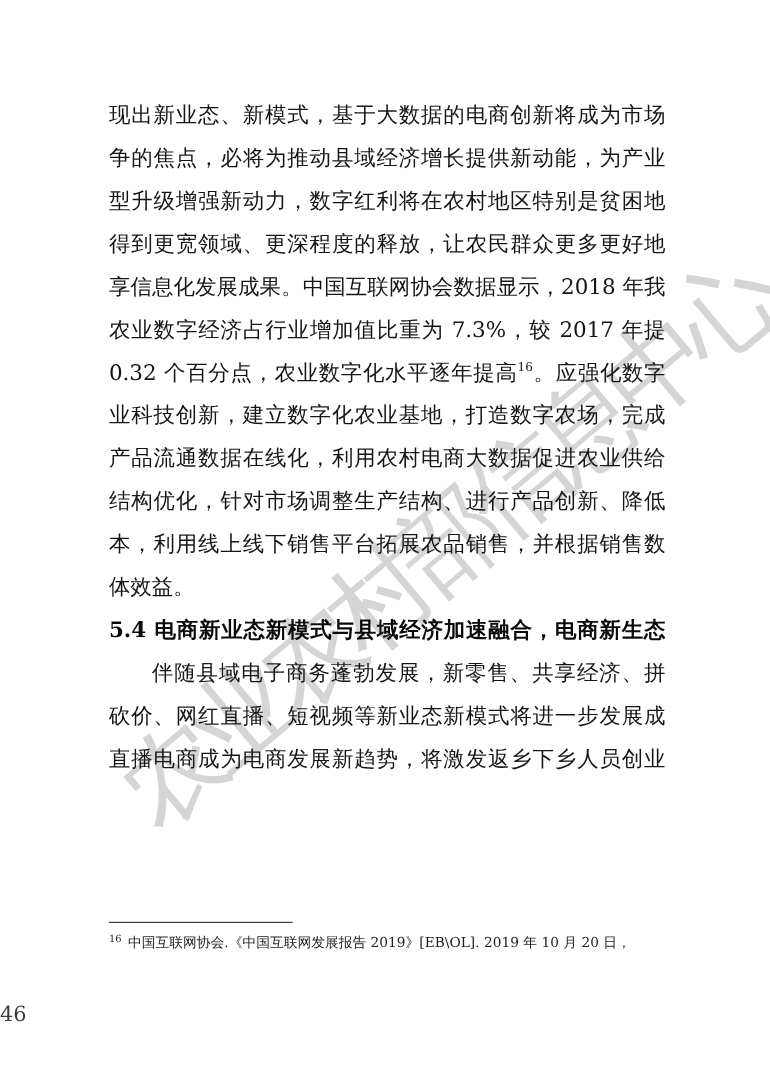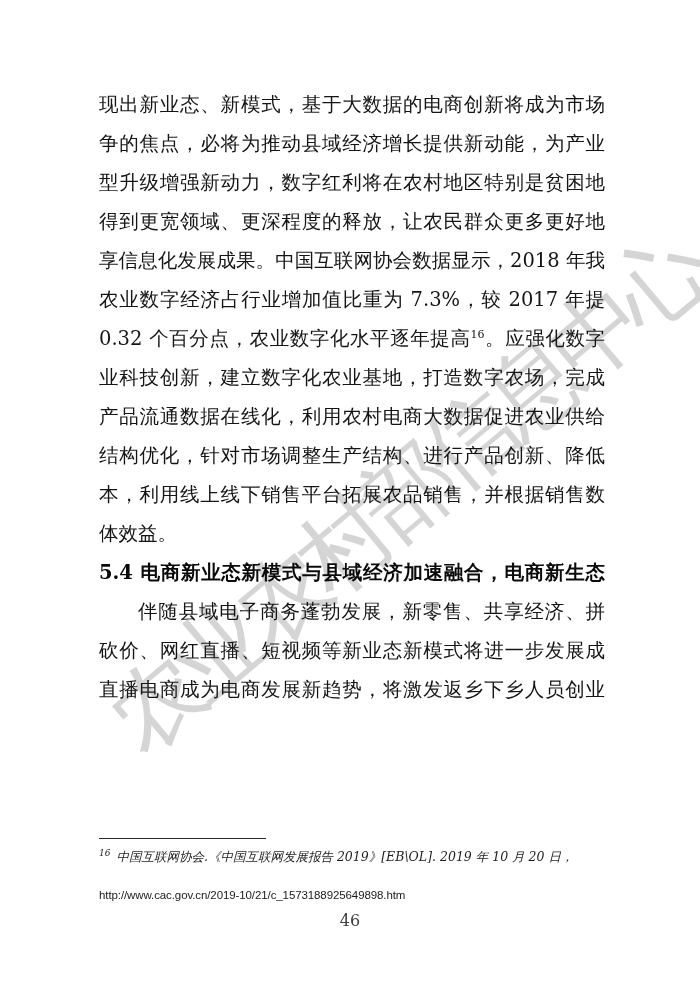--- a/index.html
+++ b/index.html
@@ -72,42 +72,41 @@
     position: absolute;
     left: 99px;
     top: 849px;
     width: 506px;
     z-index: 1;
     font-size: 12.5px;
     color: #1e1e1e;
   }
   .fn-line1 {
     line-height: 16px;
-    font-style: italic;
   }
   .fn-marker {
     font-size: 9px;
     vertical-align: super;
     line-height: 0;
     margin-right: 6px;
   }
   .fn-url {
     margin-top: 24px;
     font-family: "Liberation Sans", "DejaVu Sans", sans-serif;
     font-size: 11.5px;
     letter-spacing: -0.1px;
     color: #1a1a1a;
   }
   .pagenum {
     position: absolute;
     left: 0;
     top: 911px;
     width: 700px;
-    text-align: center;
-    font-size: 16px;
+    text-align: left;
+    font-size: 19px;
     color: #3d3d3d;
     z-index: 1;
   }
 </style>
 </head>
 <body>
 
 <div class="page">
 
   <div class="watermark">农业农村部信息中心</div>
@@ -138,18 +137,17 @@
       <div class="bodyline">砍价、网红直播、短视频等新业态新模式将进一步发展成熟，</div>
       <div class="bodyline">直播电商成为电商发展新趋势，将激发返乡下乡人员创业活</div>
     </div>
 
   </div>
 
   <div class="fnsep"></div>
 
   <div class="footnote">
     <div class="fn-line1"><sup class="fn-marker">16</sup><span>中国互联网协会.《中国互联网发展报告 2019》[EB\OL]. 2019 年 10 月 20 日，</span></div>
-    <div class="fn-url">http://www.cac.gov.cn/2019-10/21/c_1573188925649898.htm</div>
   </div>
 
   <div class="pagenum">46</div>
 
 </div>
 
 </body></html>

